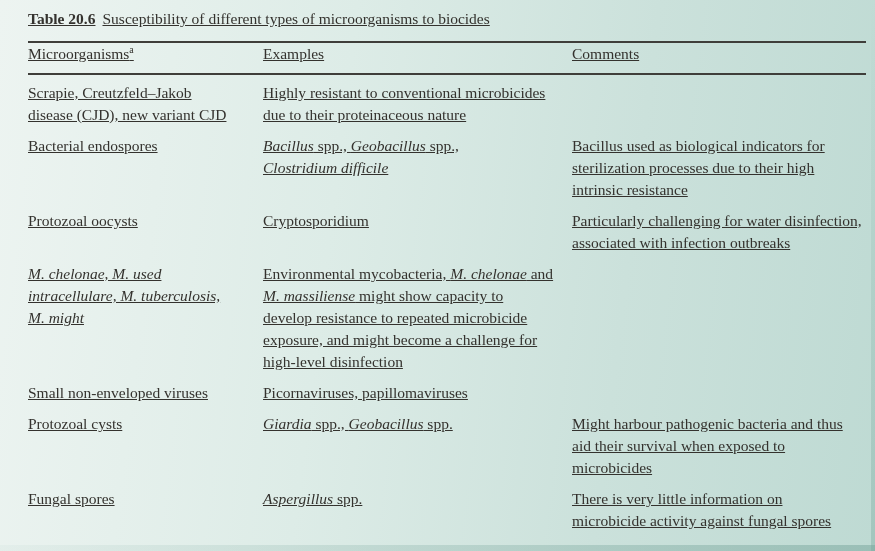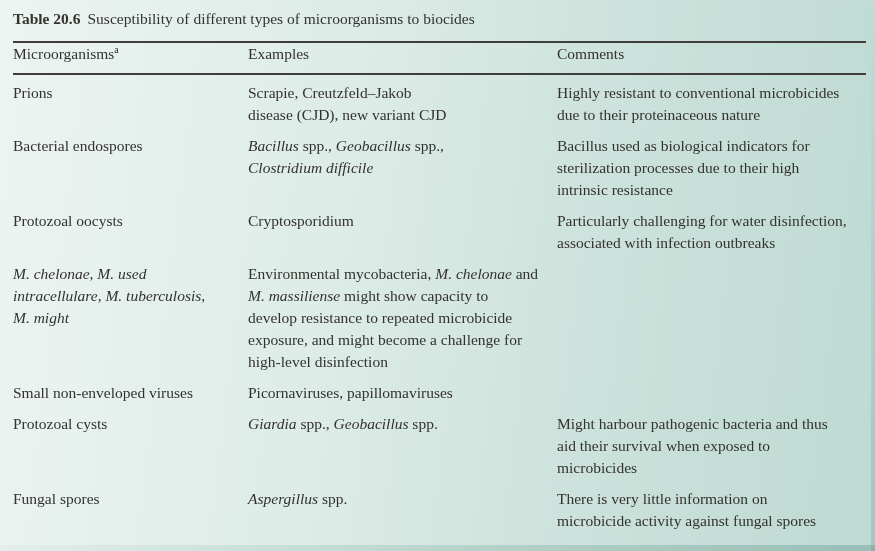--- a/index.html
+++ b/index.html
@@ -7,21 +7,21 @@
     position:relative;
     width:875px; height:551px;
     overflow:hidden;
     box-sizing:border-box;
     background:linear-gradient(97deg, var(--bg-left,#edf4f1) 0%, #ddece7 38%, #cbe1db 70%, var(--bg-right,#bedad3) 100%);
     font-family:"Liberation Serif","DejaVu Serif",serif;
     font-size:15.5px;
     line-height:22px;
     color:var(--text,#34322e);
   }
-  .inner { padding:8px 9px 0 13px; }
+  .inner { padding:8px 9px 0 28px;text-decoration:underline; }
   .rule { height:2px; background:var(--rule,#3f3e3a); }
   .rule-top { margin-top:11px; }
   .rule-mid { margin-top:8px; }
   .caption { line-height:22px; white-space:nowrap; }
   .cap-label { font-weight:bold; margin-right:7px; }
   .thead, .trow { display:grid; grid-template-columns:235px 309px 1fr; }
   .thead { margin-top:0; }
   .tbody { margin-top:7px; display:flex; flex-direction:column; gap:9px; }
   .cell { min-width:0; }
   .line { white-space:nowrap; }
@@ -55,23 +55,20 @@
         <span>Microorganisms</span><sup class="fn">a</sup>
       </div>
       <div class="cell">Examples</div>
       <div class="cell">Comments</div>
     </div>
 
     <div class="rule rule-mid"></div>
 
     <div class="tbody">
         <div class="trow">
-          <div class="cell">
-            <div class="line"><span>Prions</span></div>
-          </div>
           <div class="cell">
             <div class="line"><span>Scrapie, Creutzfeld–Jakob</span></div>
             <div class="line"><span>disease (CJD), new variant CJD</span></div>
           </div>
           <div class="cell">
             <div class="line"><span>Highly resistant to conventional microbicides</span></div>
             <div class="line"><span>due to their proteinaceous nature</span></div>
           </div>
         </div>
         <div class="trow">

